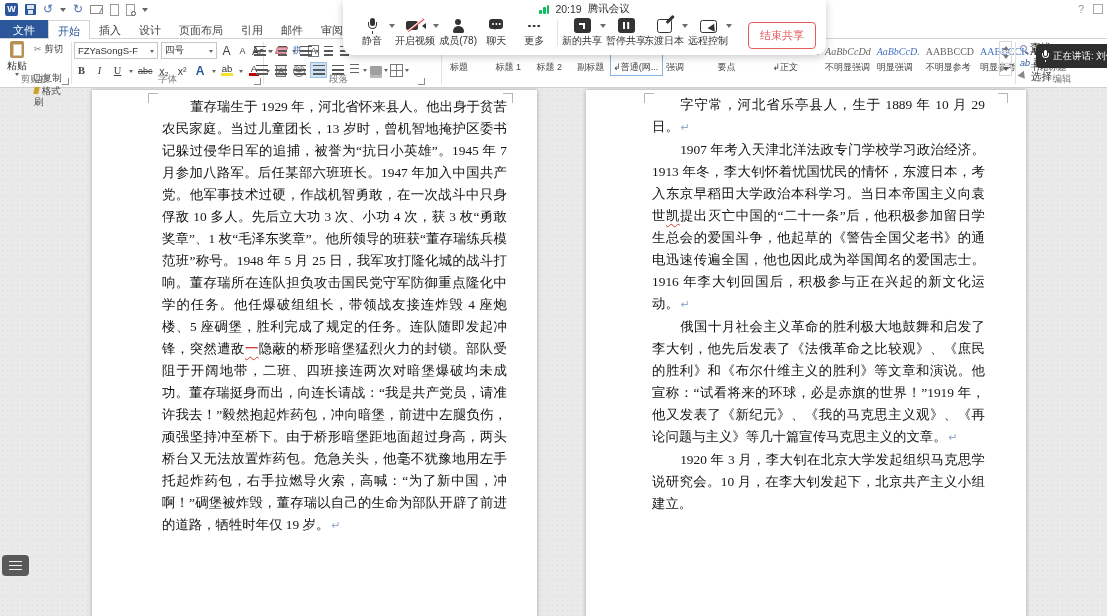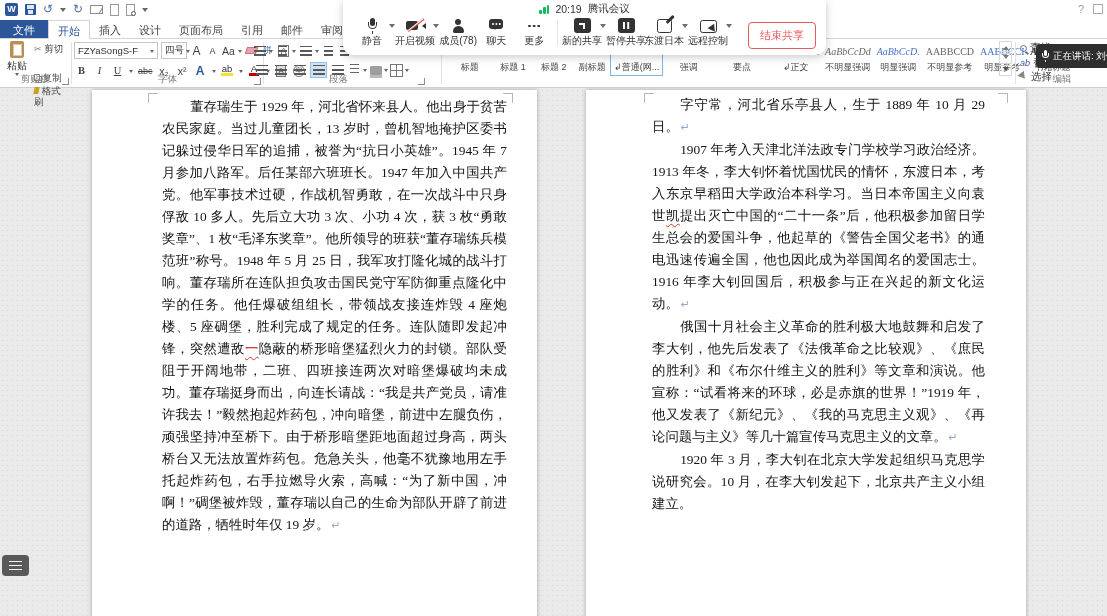--- a/index.html
+++ b/index.html
@@ -57,21 +57,21 @@
 .gridic{width:13px;height:13px;background:
  linear-gradient(#777,#777) 0 0/13px 1px no-repeat,
  linear-gradient(#777,#777) 0 6px/13px 1px no-repeat,
  linear-gradient(#777,#777) 0 12px/13px 1px no-repeat,
  linear-gradient(#777,#777) 0 0/1px 13px no-repeat,
  linear-gradient(#777,#777) 6px 0/1px 13px no-repeat,
  linear-gradient(#777,#777) 12px 0/1px 13px no-repeat}
 .updn{width:9px;height:12px;background:repeating-linear-gradient(to bottom,#666 0 1.3px,transparent 1.3px 4px)}
 
 .sgal{position:absolute;left:4px;top:2px;width:552px;display:flex;justify-content:space-between}
-.sitem{text-align:center;padding:1px 2px;border:1px solid transparent}
+.sitem{text-align:left;padding:1px 2px;border:1px solid transparent}
 .sitem.selected{border:1px solid #84b4e0}
 .sprev{height:17px;line-height:17px;font-family:"Liberation Serif",serif;font-size:10px;color:#2f2f2f;white-space:nowrap}
 .pv-t{font-weight:bold;font-size:12.5px;color:#1f3050}
 .pv-h{font-weight:bold;color:#2e74b5;font-size:11px}
 .pv-sub{color:#5a6a7a;font-size:10px}
 .pv-emph{font-style:italic}
 .pv-iemph{font-style:italic;color:#4472c4}
 .pv-sref{color:#666;font-variant:small-caps}
 .pv-iref{color:#4472c4;font-variant:small-caps}
 .pv-book{font-weight:bold;font-style:italic}
@@ -222,21 +222,21 @@
     <div class="launch"></div>
   </div>
   <div class="gdiv" style="left:71px"></div>
 
   <div class="grp" style="left:73px;width:189px">
     <div class="minirow" style="left:1px;top:3px;gap:3px">
       <div class="combo" style="width:84px">
           <span style="overflow:hidden;flex:1">FZYaSongS-F</span>
           <span class="scaret"></span>
         </div>
-      <div class="combo" style="width:26px">
+      <div class="combo" style="width:56px">
           <span style="flex:1">四号</span>
           <span class="scaret"></span>
         </div>
       <span class="mini" style="font-size:12px">A</span>
       <span class="mini" style="font-size:9px">A</span>
       <span class="mini">Aa</span>
         <span class="scaret"></span>
       <span class="mini">
           <span class="eraser"></span>
         </span>

